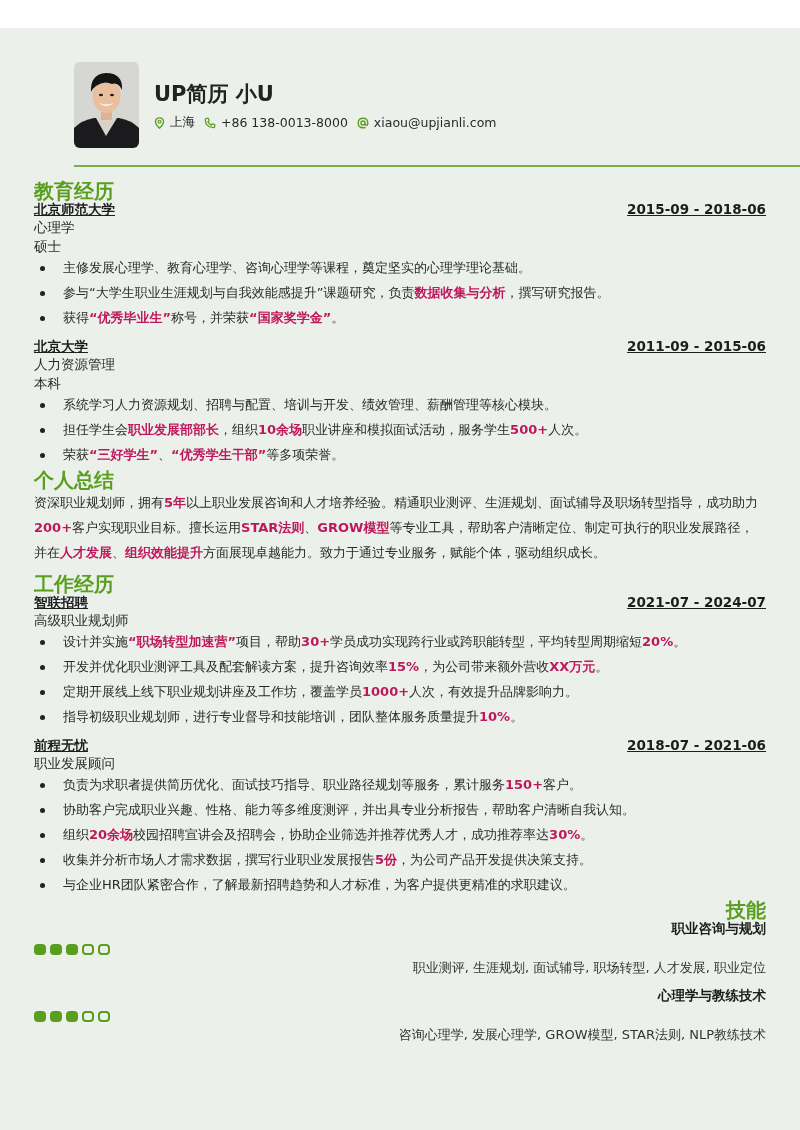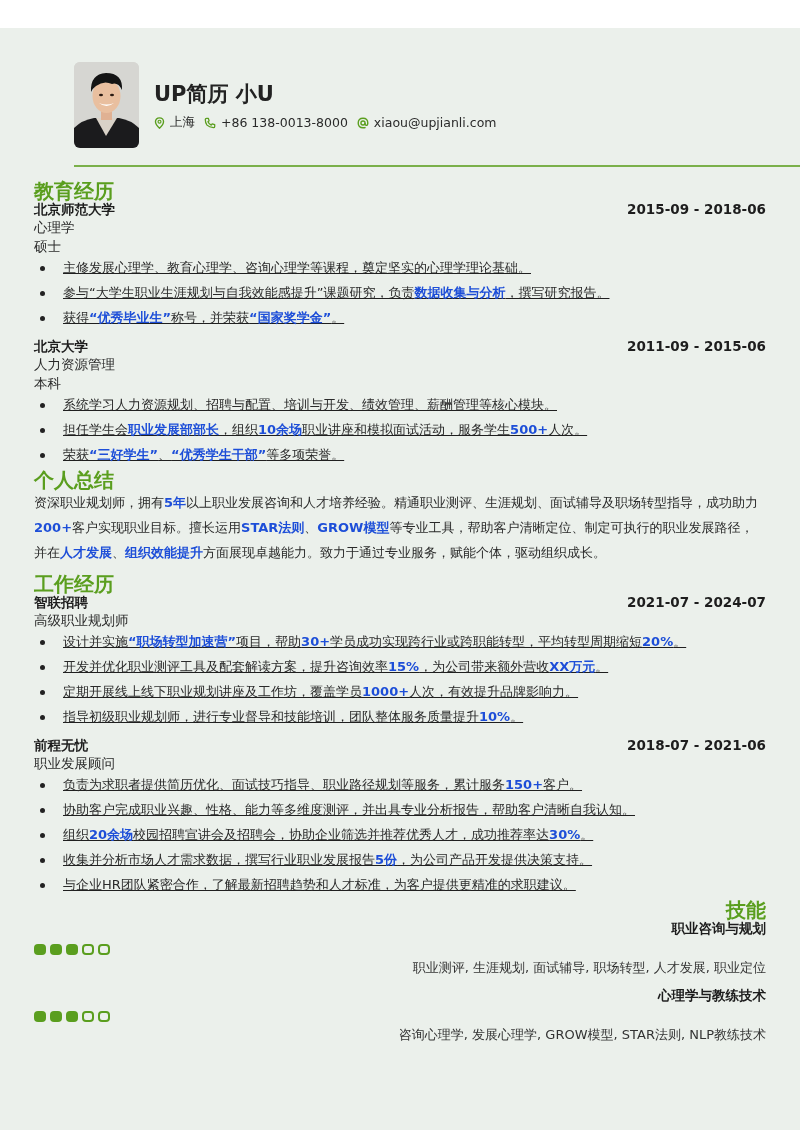--- a/index.html
+++ b/index.html
@@ -25,33 +25,33 @@
   }
   .contacts {
     position: absolute; left: 80px; top: 86px; font-size: 12.5px; color: #2a2a2a;
     display: flex; align-items: center; white-space: nowrap;
   }
   .contact { display: flex; align-items: center; margin-right: 9px; }
   .contact svg { margin-right: 5px; }
   .rule { position: absolute; left: 0; top: 137px; width: 732px; height: 1.5px; background: #7ab04a; }
 
   .section-title { color: #5a9e1e; font-size: 20px; font-weight: bold; line-height: 18px; }
-  .entry-head { display: flex; justify-content: space-between; align-items: baseline; }
+  .entry-head { display: flex; justify-content: space-between; align-items: baseline; text-decoration: underline; }
   .org { font-weight: bold; font-size: 13.5px; line-height: 18px; color: #1d1d1d; }
   .date { font-weight: bold; font-size: 13.5px; line-height: 18px; color: #1d1d1d; }
   .sub { display: flex; justify-content: space-between; font-size: 13.5px; line-height: 19px; color: #2a2a2a; flex-direction: column; }
-  ul.bullets { list-style: none; margin-top: 3px; text-decoration: underline; }
+  ul.bullets { list-style: none; margin-top: 3px; }
   ul.bullets li {
     position: relative; padding-left: 29px; font-size: 13px; line-height: 18px; color: #2a2a2a;
     margin-bottom: 7px;
   }
   ul.bullets li::before {
     content: ""; position: absolute; left: 6px; top: 7px; width: 5px; height: 5px; border-radius: 50%; background: #222;
   }
-  b { font-weight: bold; color: #1d4ed8; }
+  b { font-weight: bold; color: #be185d; }
   .summary { font-size: 13px; line-height: 25px; color: #2a2a2a; margin-top: 1px; }
 
   .skill-name { font-size: 13.5px; font-weight: bold; line-height: 18px; color: #1d1d1d; }
   .dots { display: flex; margin-top: 7px; margin-bottom: 5px; }
   .dot { width: 12px; height: 11px; border-radius: 4px; margin-right: 4px; }
   .dot.on { background: #5a9e1e; }
   .dot.off { border: 2px solid #5a9e1e; background: transparent; }
   .skill-keywords { font-size: 13px; line-height: 16px; color: #333; }
 </style>
 </head>

